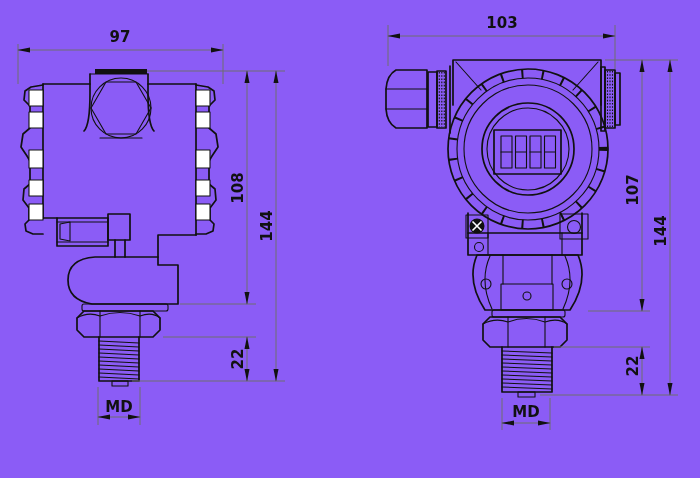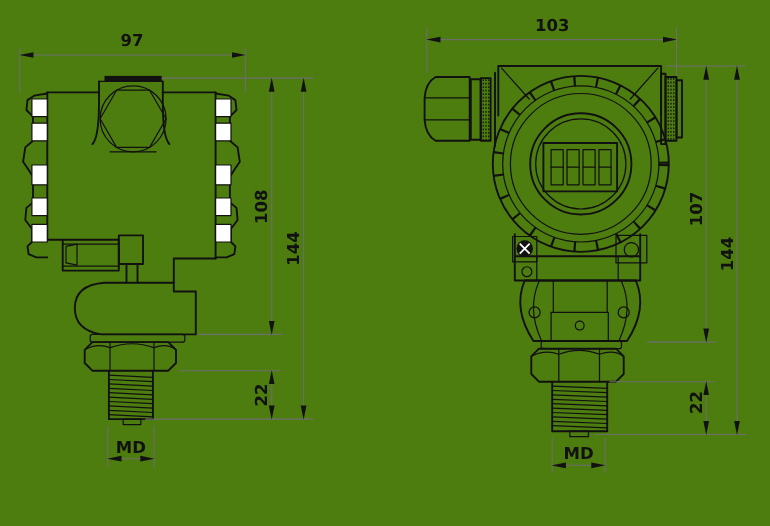--- a/index.html
+++ b/index.html
@@ -1,16 +1,16 @@
 <!DOCTYPE html>
 <html><head>
 <meta charset="utf-8">
 <style>
   html,body{margin:0;padding:0;background:#fff;}
-  .canvas{position:relative;width:700px;height:478px;background:#4d7c0f;overflow:hidden;}
+  .canvas{position:relative;width:700px;height:478px;background:#8b5cf6;overflow:hidden;}
   svg{display:block;}
   
   .o{fill:none;stroke:#111;stroke-width:1.7;stroke-linejoin:round;stroke-linecap:round;}
   .t{fill:none;stroke:#111;stroke-width:1.1;stroke-linejoin:round;stroke-linecap:round;}
   .d{fill:none;stroke:#6e6e6e;stroke-width:1;}
   .k{fill:none;stroke:#111;stroke-width:1.1;stroke-dasharray:1.6 1.6;}
   .tick{fill:none;stroke:#111;stroke-width:9.2;stroke-dasharray:2 18.5;}
   text{font:700 15px "DejaVu Sans", sans-serif;fill:#111;}
 </style>
 </head>

